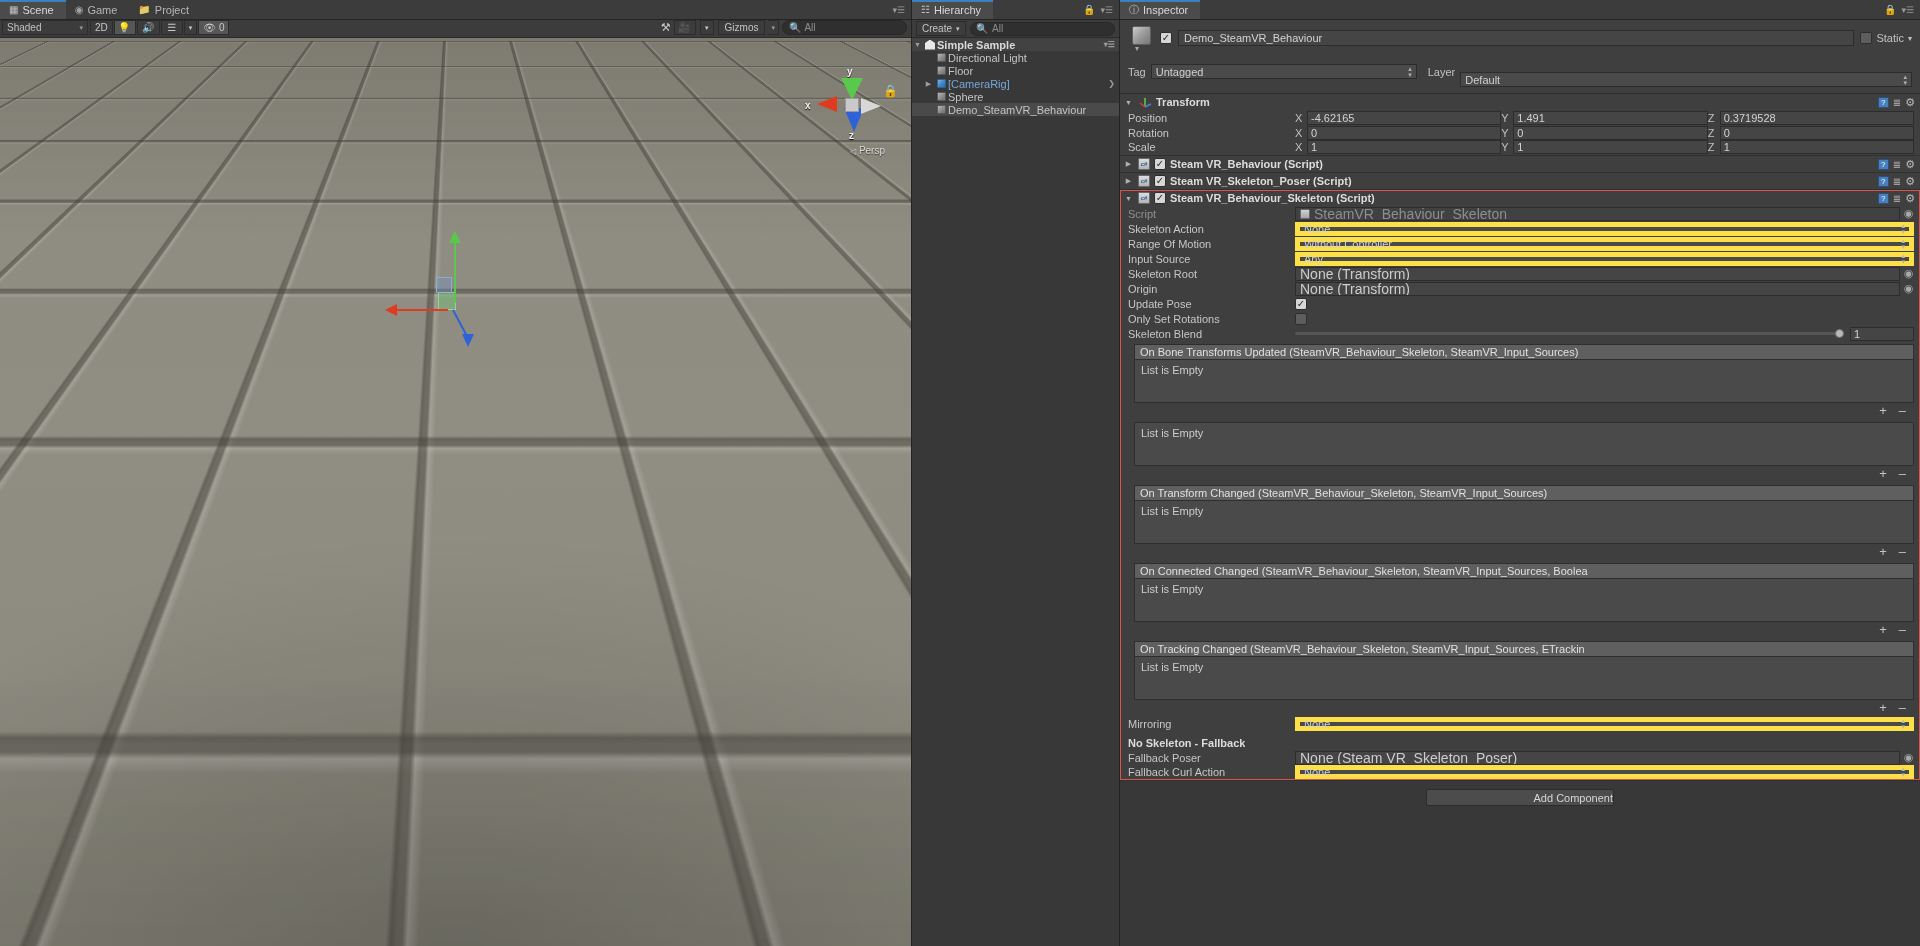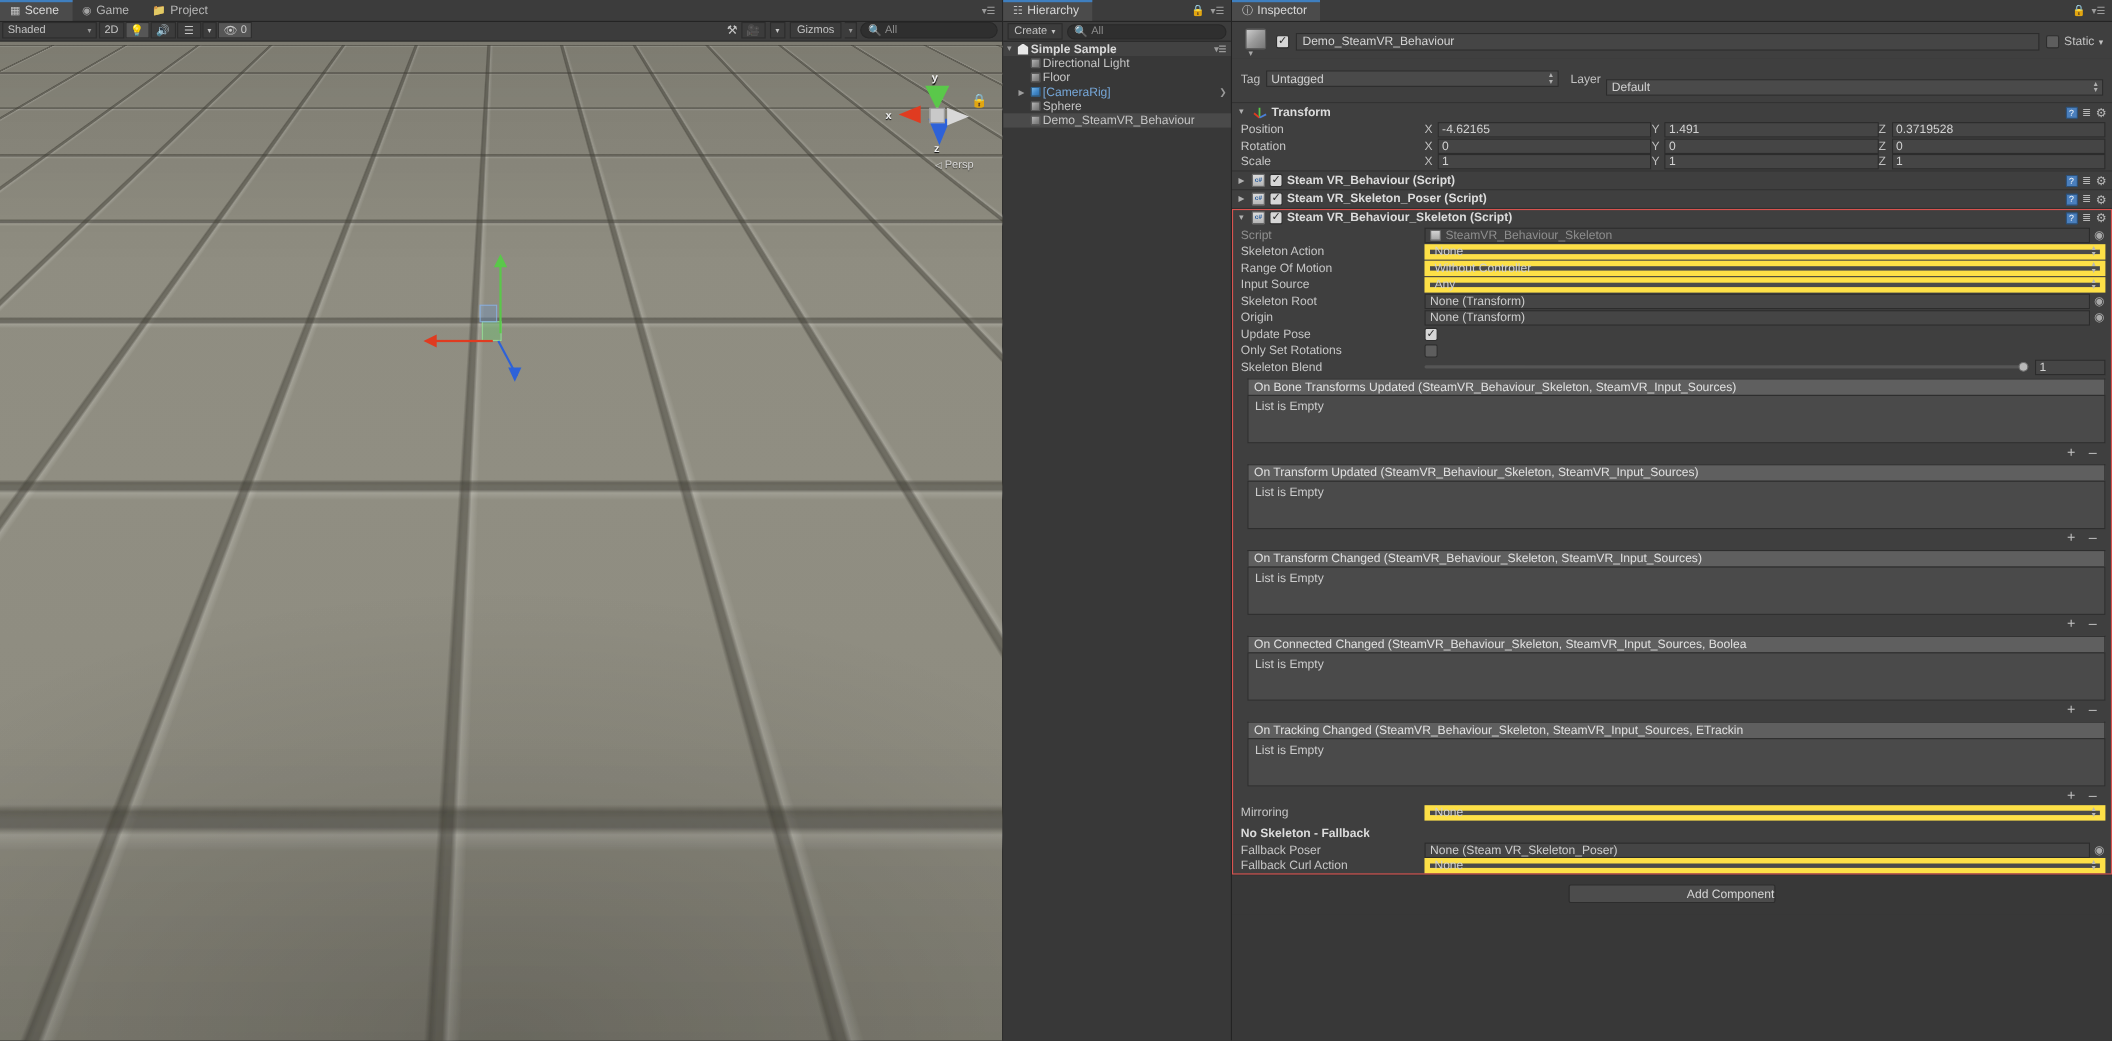--- a/index.html
+++ b/index.html
@@ -288,21 +288,21 @@
   .vec { display: flex; flex: 1; gap: 0px; align-items: center; }
   .vcell { display: flex; align-items: center; flex: 1; gap: 3px; }
   .vcell .ax { width: 9px; color: #c0c0c0; font-size: 11px; }
   .field {
     flex: 1; height: 14px; background: #454545; border: 1px solid #2c2c2c;
     display: flex; align-items: center; padding: 0 3px; font-size: 11px; color: #d2d2d2;
     overflow: hidden; white-space: nowrap;
   }
   .objfield {
     flex: 1; height: 14px; background: #454545; border: 1px solid #2c2c2c;
-    display: flex; align-items: center; padding: 0 4px; font-size: 11px; color: #cccccc;
+    display: flex; align-items: center; padding: 0 4px; font-size: 14px; color: #cccccc;
     white-space: nowrap; overflow: hidden;
   }
   .objfield .pico {
     width: 10px; height: 10px; margin-right: 4px;
     background: linear-gradient(180deg,#d2d2d2,#a6a6a6); border: 1px solid #6a6a6a;
     border-radius: 1px; flex: 0 0 10px;
   }
   .radio-dot {
     width: 11px; flex: 0 0 11px; text-align: center; font-size: 11px; color: #a9a9a9; margin-left: 3px;
   }
@@ -803,23 +803,20 @@
           <div class="evt-body">
             <span>List is Empty</span>
           </div>
           <div class="evt-foot">
             <span>+</span>
             <span>–</span>
           </div>
         </div>
 
         <div class="evt">
-          <div class="evt-head">
-            <span>On Transform Updated (SteamVR_Behaviour_Skeleton, SteamVR_Input_Sources)</span>
-          </div>
           <div class="evt-body">
             <span>List is Empty</span>
           </div>
           <div class="evt-foot">
             <span>+</span>
             <span>–</span>
           </div>
         </div>
 
         <div class="evt">

